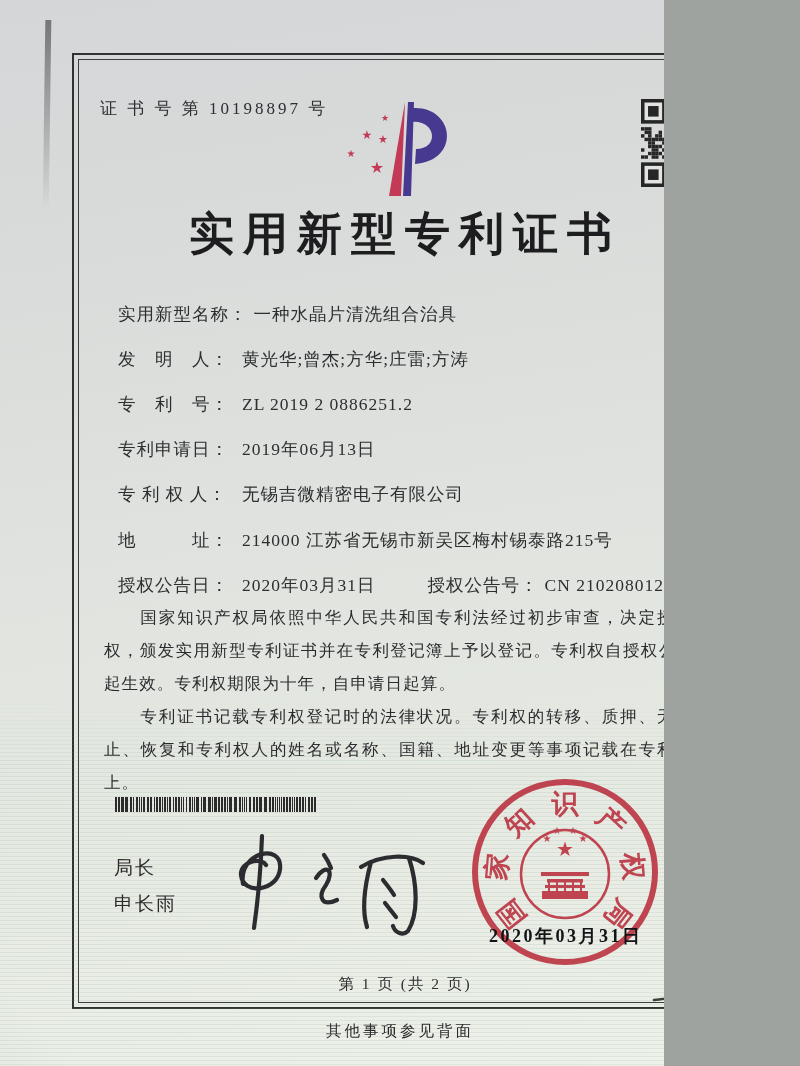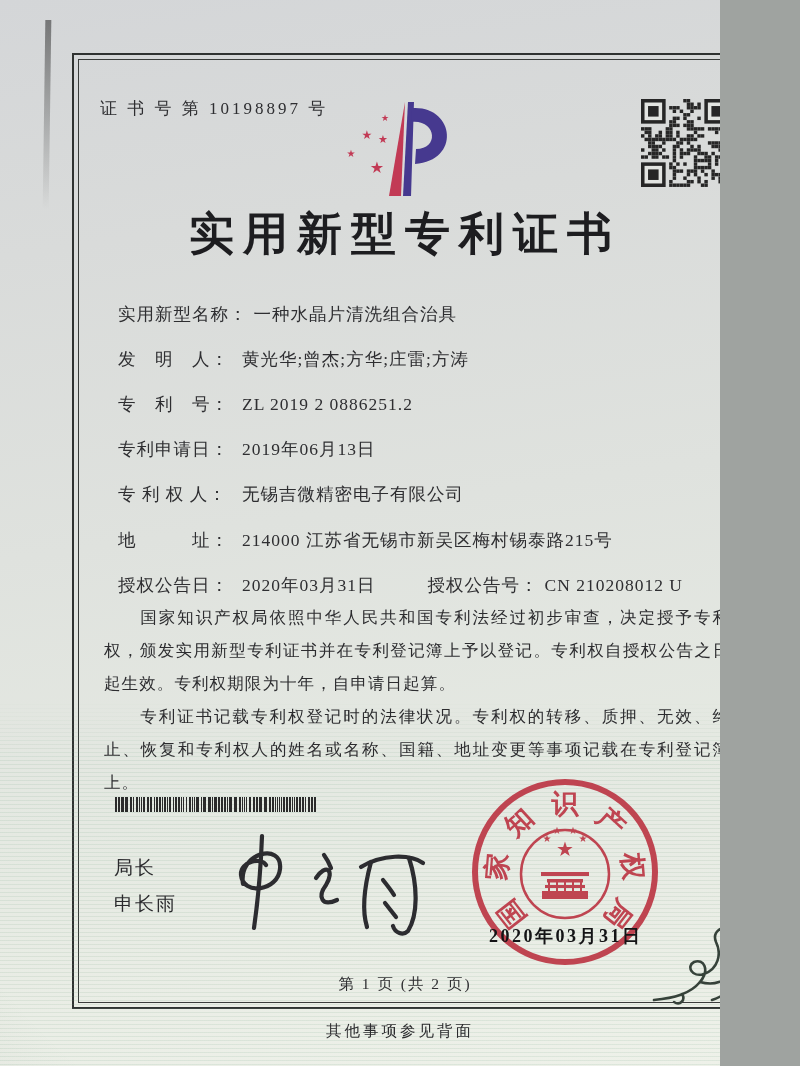--- a/index.html
+++ b/index.html
@@ -2,21 +2,21 @@
 <html><head>
 <meta charset="utf-8">
 <style>
   html,body{margin:0;padding:0;}
   body{
     width:800px;height:1066px;overflow:hidden;
     background:#9fa3a0;
     font-family:"Liberation Serif","DejaVu Serif",serif;
   }
   #photo{
-    position:relative;width:720px;height:1066px;
+    position:relative;width:664px;height:1066px;
     background:linear-gradient(172deg,#d4d6d8 0%,#d9dbda 22%,#dfe2de 48%,#e5e9e2 72%,#eef1e9 100%);
     overflow:hidden;
   }
   
   #waves{
     position:absolute;left:0;top:700px;width:800px;height:366px;
     background:repeating-linear-gradient(180deg,rgba(120,165,135,0.14) 0 1px,rgba(0,0,0,0) 1px 4px);
     -webkit-mask-image:linear-gradient(180deg,transparent 0,black 60px,black 100%);
     mask-image:linear-gradient(180deg,transparent 0,black 60px,black 100%);
     pointer-events:none;

